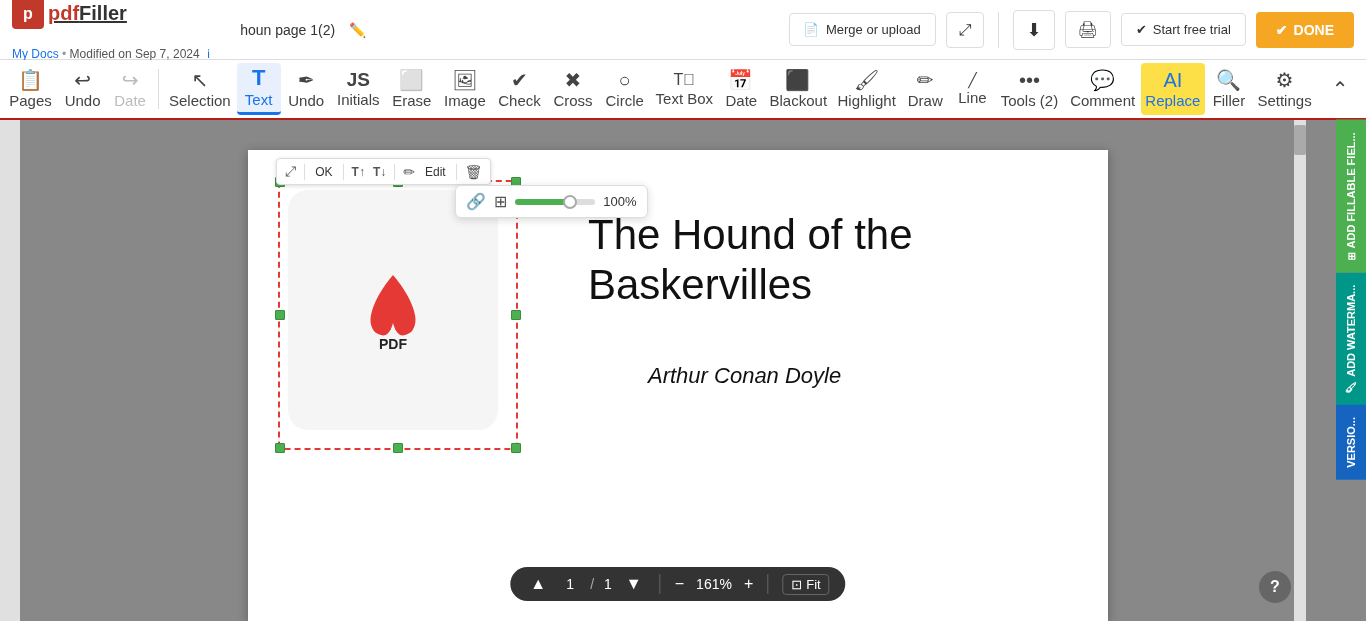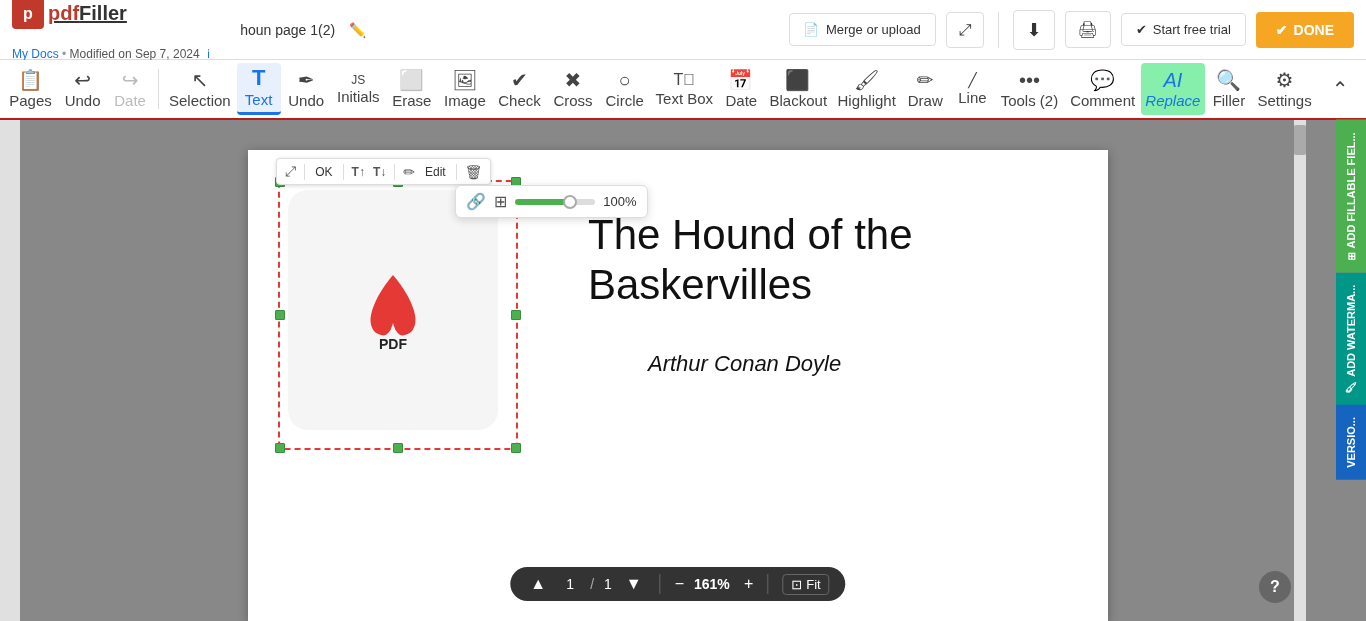--- a/index.html
+++ b/index.html
@@ -228,21 +228,21 @@
 
     
     #page-content {
       margin-left: 280px;
       padding-top: 20px;
     }
     #book-title {
       font-size: 42px;
       font-weight: 400;
       color: #111;
-      margin-bottom: 40px;
+      margin-bottom: 52px;
       line-height: 1.2;
     }
     #book-author {
       font-size: 22px;
       font-style: italic;
       color: #111;
       margin-left: 60px;
     }
 
     
@@ -316,21 +316,21 @@
       border: none;
       color: #fff;
       font-size: 14px;
       width: 20px;
       text-align: center;
     }
     #page-sep { color: #aaa; }
     #page-total { color: #fff; }
     .nav-divider { width: 1px; height: 20px; background: #666; margin: 0 4px; }
     #zoom-minus, #zoom-plus { color: #fff; cursor: pointer; font-size: 16px; background: none; border: none; }
-    #zoom-display { color: #fff; font-size: 14px; min-width: 40px; text-align: left; font-weight: bold; }
+    #zoom-display { color: #fff; font-size: 14px; min-width: 40px; text-align: center; }
     #fit-btn {
       display: flex; align-items: center; gap: 4px;
       background: none; border: none; color: #fff;
       font-size: 13px; cursor: pointer;
       padding: 2px 8px;
       border: 1px solid #666;
       border-radius: 4px;
     }
 
     
@@ -430,21 +430,21 @@
   </div>
   <div class="tool-item active" style="border-bottom:3px solid #1a73e8;">
     <span class="tool-icon" style="font-size:22px;font-weight:bold;color:#1a73e8;">T</span>
     <span class="tool-label" style="color:#1a73e8;">Text</span>
   </div>
   <div class="tool-item">
     <span class="tool-icon">✒</span>
     <span class="tool-label">Undo</span>
   </div>
   <div class="tool-item">
-    <span class="tool-icon" style="font-size:12px;font-weight:normal;">JS</span>
+    <span class="tool-icon" style="font-size:19px;font-weight:bold;">JS</span>
     <span class="tool-label">Initials</span>
   </div>
   <div class="tool-item">
     <span class="tool-icon">⬜</span>
     <span class="tool-label">Erase</span>
   </div>
   <div class="tool-item">
     <span class="tool-icon">🖼</span>
     <span class="tool-label">Image</span>
   </div>
@@ -488,21 +488,21 @@
     <span class="tool-icon">•••</span>
     <span class="tool-label">Tools (2)</span>
   </div>
 
   <div id="toolbar-spacer"></div>
 
   <div class="tool-item">
     <span class="tool-icon">💬</span>
     <span class="tool-label">Comment</span>
   </div>
-  <div class="tool-item active" style="background:#86efac;font-style:italic;">
+  <div class="tool-item active" style="background:#fde047;">
     <span class="tool-icon" style="color:#1a73e8;">AI</span>
     <span class="tool-label" style="color:#1a73e8;">Replace</span>
   </div>
   <div class="tool-item">
     <span class="tool-icon">🔍</span>
     <span class="tool-label">Filler</span>
   </div>
   <div class="tool-item">
     <span class="tool-icon">⚙</span>
     <span class="tool-label">Settings</span>

